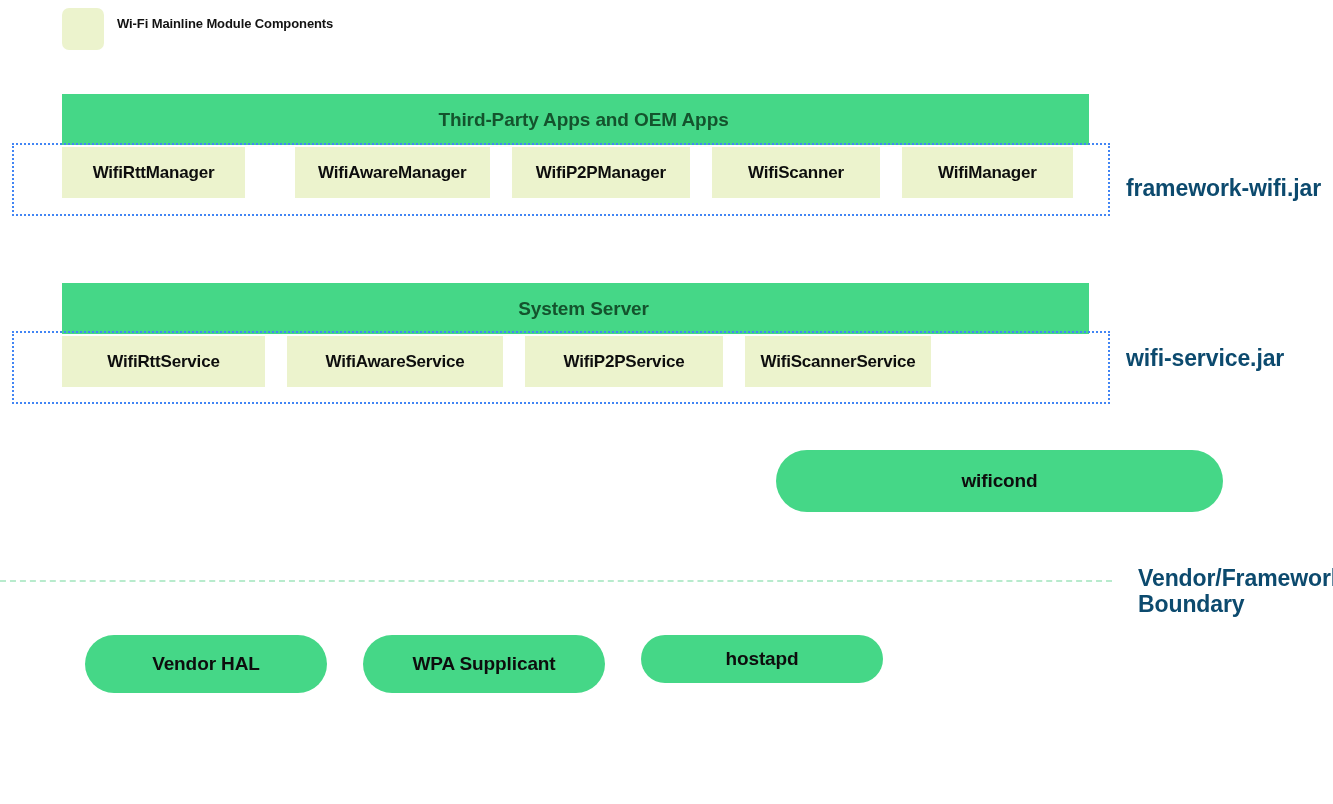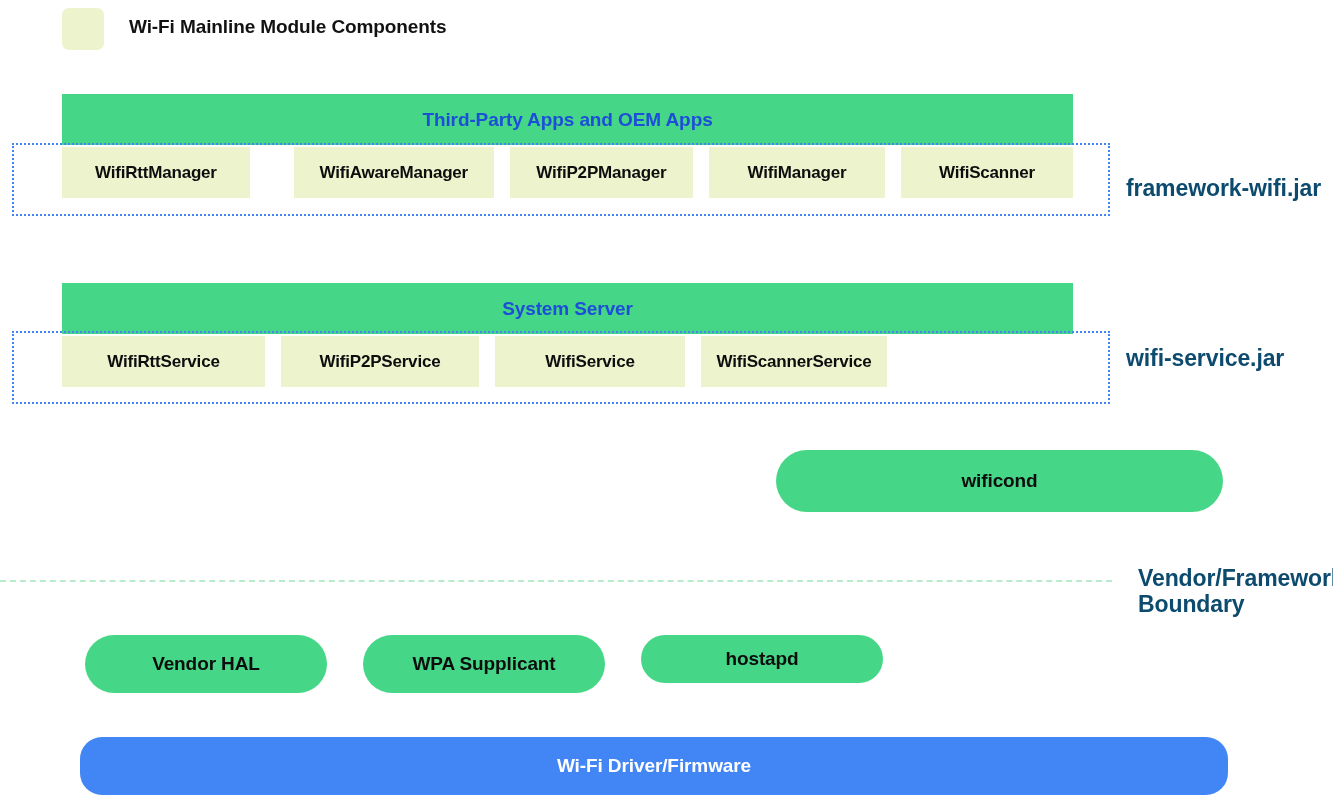--- a/index.html
+++ b/index.html
@@ -27,50 +27,51 @@
     position: absolute;
     left: 62px;
     top: 8px;
     width: 42px;
     height: 42px;
     background: #ecf3cd;
     border-radius: 7px;
   }
   .legend-label {
     position: absolute;
-    left: 129px;
+    left: 117px;
     top: 16px;
-    font-size: 19px;
+    font-size: 13px;
     font-weight: bold;
     letter-spacing: -0.1px;
     color: #121212;
   }
 
   
   .group-header {
     position: absolute;
     background: #45d787;
-    color: #1d4ed8;
+    color: #14532d;
     font-size: 19px;
     font-weight: bold;
     display: flex;
     align-items: center;
     justify-content: center;
     letter-spacing: -0.1px;
+    padding-left: 16px;
   }
   .dotted-box {
     position: absolute;
     border: 2px dotted #4285f4;
     box-sizing: border-box;
     background: transparent;
   }
   .chip-row {
     position: absolute;
     display: flex;
-    gap: 16px;
+    gap: 22px;
   }
   .chip {
     background: #ecf3cd;
     color: #0d0d0d;
     font-size: 17px;
     font-weight: bold;
     display: flex;
     align-items: center;
     justify-content: center;
     letter-spacing: -0.2px;
@@ -134,44 +135,43 @@
   <div class="legend-label">Wi-Fi Mainline Module Components</div>
 
   <div class="group-header" style="left:62px; top:94px; width:1011px; height:51px;">Third-Party Apps and OEM Apps</div>
 
   <div class="dotted-box" style="left:12px; top:143px; width:1098px; height:73px;"></div>
 
   <div class="chip-row" style="left:62px; top:147px; width:1011px; height:51px;">
     <div class="chip" style="width:203px;">WifiRttManager</div>
     <div class="chip" style="width:216px;margin-left:28px;">WifiAwareManager</div>
     <div class="chip" style="width:198px;text-align:right;">WifiP2PManager</div>
+    <div class="chip" style="width:186px;">WifiScanner</div>
     <div class="chip" style="width:190px;">WifiManager</div>
-    <div class="chip" style="width:186px;">WifiScanner</div>
   </div>
 
   <div class="side-label" style="left:1126px; top:175px;">framework-wifi.jar</div>
 
   <div class="group-header" style="left:62px; top:283px; width:1011px; height:51px;">System Server</div>
 
   <div class="dotted-box" style="left:12px; top:331px; width:1098px; height:73px;"></div>
 
   <div class="chip-row" style="left:62px; top:336px; width:1072px; height:51px;">
     <div class="chip" style="width:203px;">WifiRttService</div>
+    <div class="chip" style="width:216px;">WifiAwareService</div>
     <div class="chip" style="width:198px;">WifiP2PService</div>
-    <div class="chip" style="width:190px;">WifiService</div>
     <div class="chip" style="width:186px;">WifiScannerService</div>
   </div>
 
   <div class="side-label" style="left:1126px; top:345px;">wifi-service.jar</div>
 
   <div class="pill" style="left:776px; top:450px; width:447px; height:62px;">wificond</div>
 
   <div class="boundary-line"></div>
   <div class="side-label" style="left:1138px; top:565px; width:195px;">Vendor/Framework
 Boundary</div>
 
   <div class="pill" style="left:85px; top:635px; width:242px; height:58px;">Vendor HAL</div>
   <div class="pill" style="left:363px; top:635px; width:242px; height:58px;">WPA Supplicant</div>
   <div class="pill" style="left:641px; top:635px; width:242px; height:48px;">hostapd</div>
 
-  <div class="bar-blue" style="left:80px; top:737px; width:1148px; height:58px;">Wi-Fi Driver/Firmware</div>
 
 </div>
 
 </body></html>

